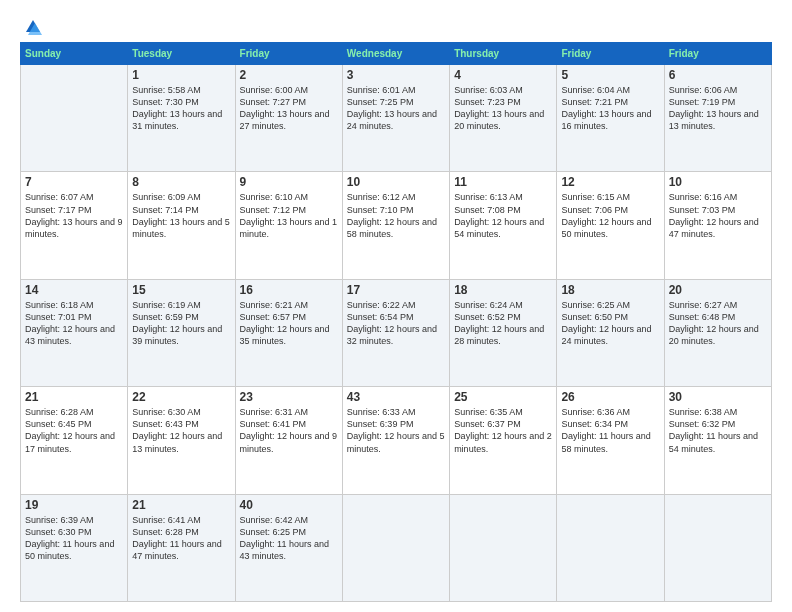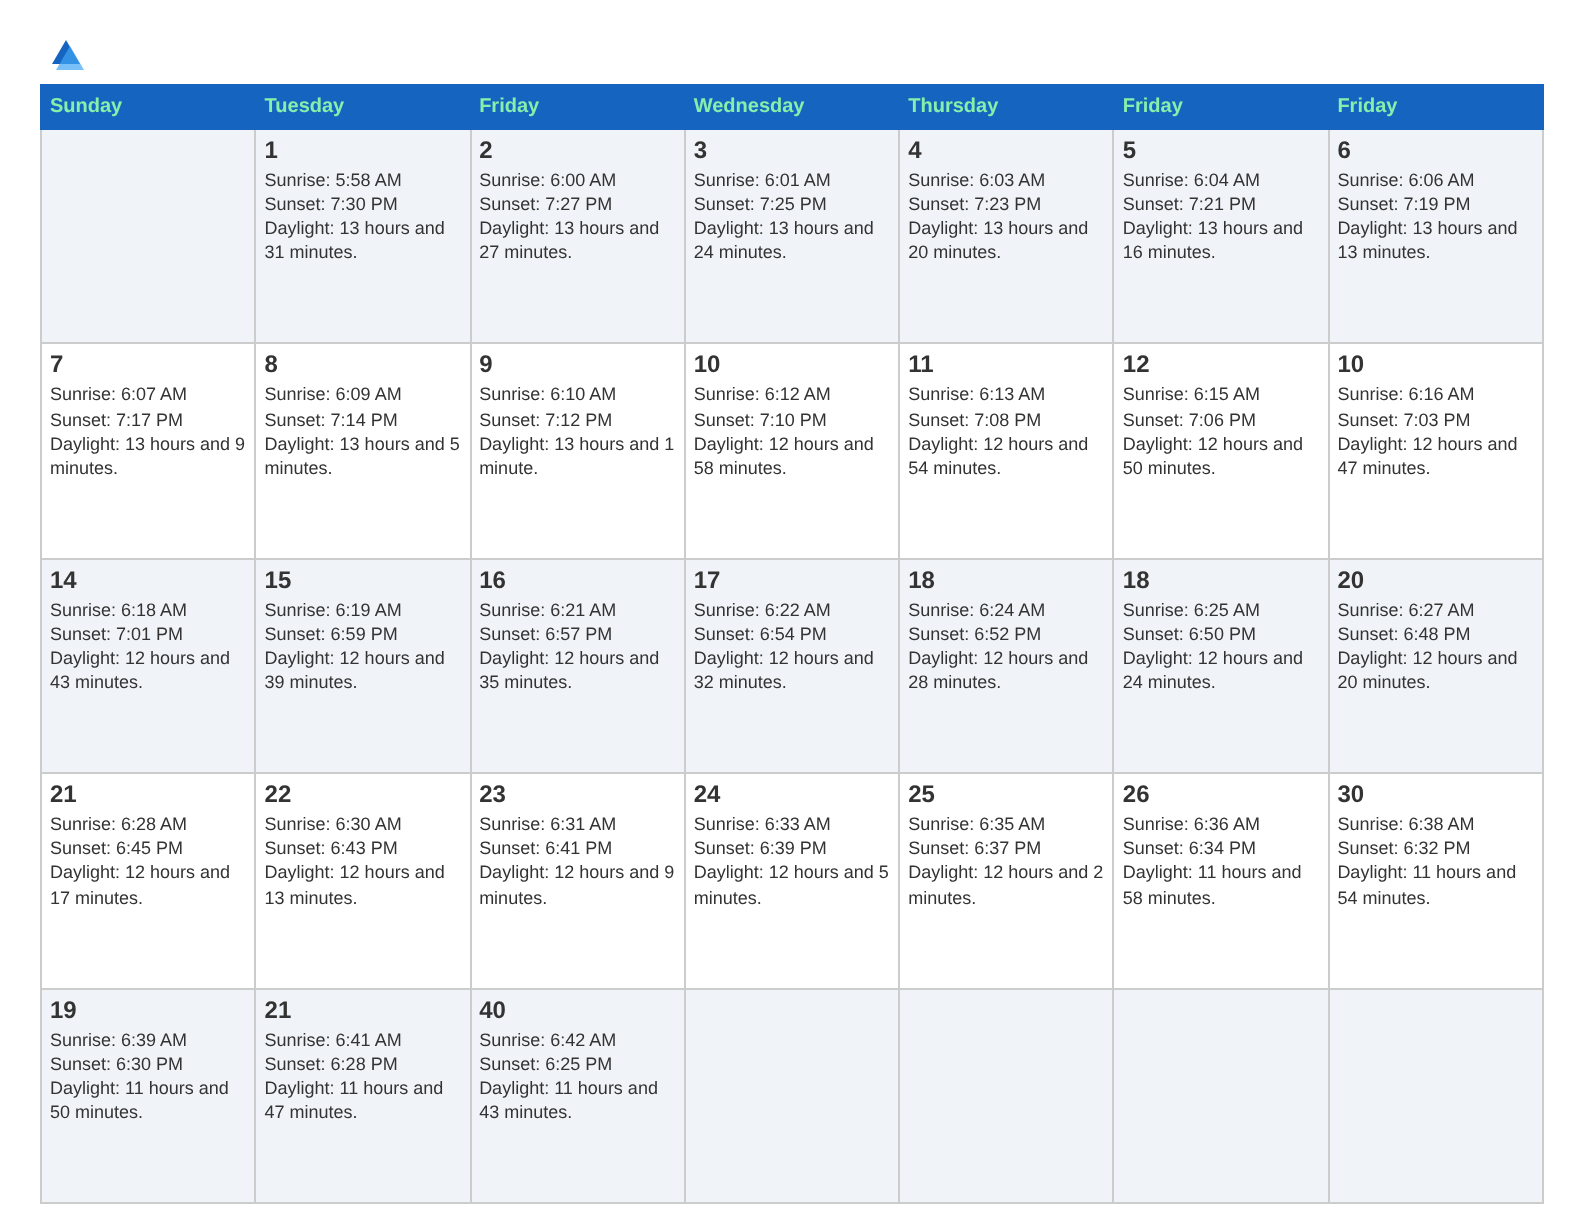--- a/index.html
+++ b/index.html
@@ -235,21 +235,21 @@
           </td>
           <td>
             <span class="day-num">22</span>
             <div class="cell-text">Sunrise: 6:30 AM<br>Sunset: 6:43 PM<br>Daylight: 12 hours and 13 minutes.</div>
           </td>
           <td>
             <span class="day-num">23</span>
             <div class="cell-text">Sunrise: 6:31 AM<br>Sunset: 6:41 PM<br>Daylight: 12 hours and 9 minutes.</div>
           </td>
           <td>
-            <span class="day-num">24</span>
+            <span class="day-num">43</span>
             <div class="cell-text">Sunrise: 6:33 AM<br>Sunset: 6:39 PM<br>Daylight: 12 hours and 5 minutes.</div>
           </td>
           <td>
             <span class="day-num">25</span>
             <div class="cell-text">Sunrise: 6:35 AM<br>Sunset: 6:37 PM<br>Daylight: 12 hours and 2 minutes.</div>
           </td>
           <td>
             <span class="day-num">26</span>
             <div class="cell-text">Sunrise: 6:36 AM<br>Sunset: 6:34 PM<br>Daylight: 11 hours and 58 minutes.</div>
           </td>

